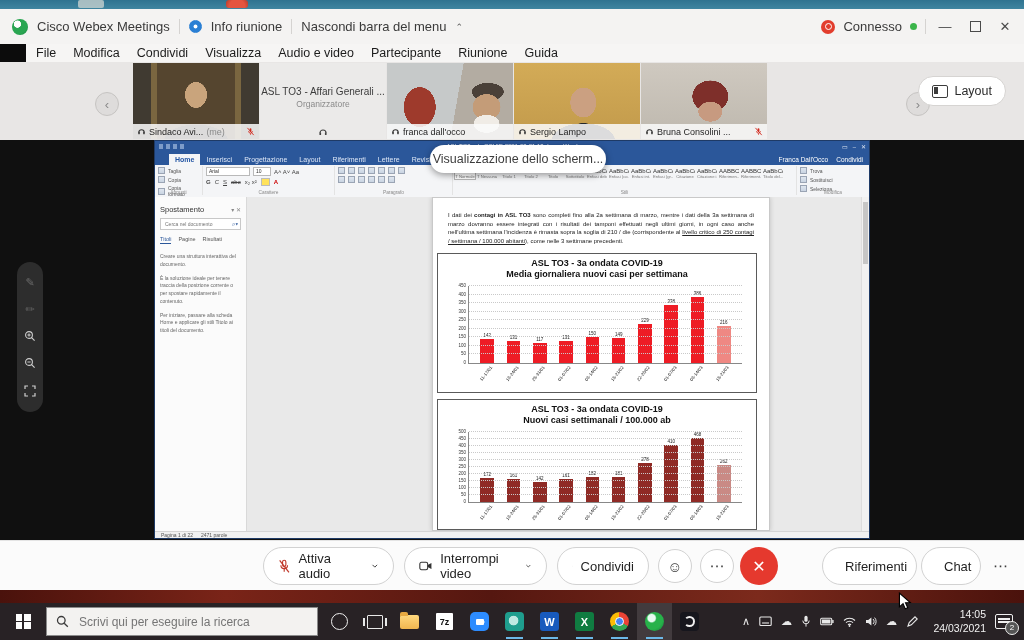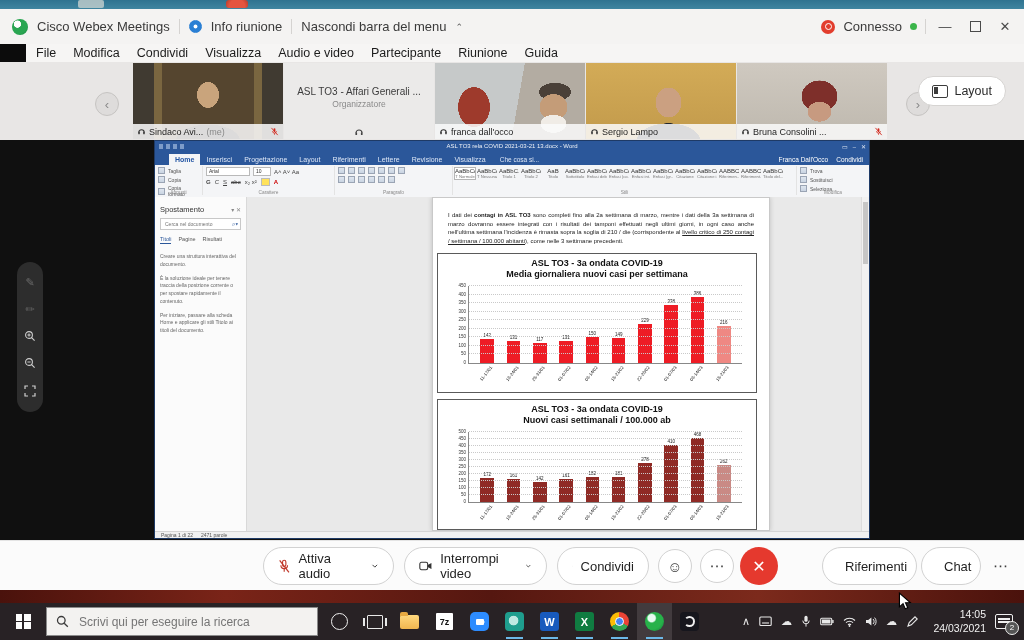--- a/index.html
+++ b/index.html
@@ -31,21 +31,21 @@
 
   
   .menubar{left:0;top:44px;width:1024px;height:18px;background:#f6f5f4;display:flex;align-items:center;gap:17px;padding-left:10px;box-sizing:border-box;margin-left:26px;}
   .menu-item{font-size:12.5px;color:#1c1c1c;}
 
   
   .filmstrip{left:0;top:62px;width:1024px;height:78px;background:#e8e6e5;}
   .strip-nav{width:22px;height:22px;border-radius:50%;background:#dedcdb;border:1px solid #c6c4c2;color:#8a8a8a;
      display:grid;place-items:center;font-size:13px;line-height:1;}
   .tiles{position:absolute;left:133px;top:1px;display:flex;gap:1px;}
-  .tile{width:150px;height:76px;position:relative;overflow:hidden;background:#ffffff;}
+  .tile{width:126px;height:76px;position:relative;overflow:hidden;background:#ffffff;}
   .tile.active{outline:2px solid #19a4da;outline-offset:-2px;}
   .vid{position:absolute;inset:0;}
   .pv1{background:
      radial-gradient(ellipse 11px 13px at 50% 42%,#c9a47c 99%,transparent),
      radial-gradient(ellipse 32px 16px at 50% 102%,#262220 99%,transparent),
      linear-gradient(90deg,#403a31 0 14%,#7a6640 14% 19%,#55452f 19% 81%,#7a6640 81% 86%,#403a31 86%);}
   .pv2{background:#ebeae9;}
   .pv3{background:
      radial-gradient(ellipse 13px 9px at 79% 80%,#f0ece6 99%,transparent),
      radial-gradient(ellipse 14px 13px at 79% 58%,#c49c78 99%,transparent),
@@ -707,20 +707,21 @@
             <div class="doc-thumb"></div>
           </div>
       </div>
 
       <div class="w-status">
         <span>Pagina 1 di 22</span>
         <span>2471 parole</span>
       </div>
     </div>
 
+    <div class="tooltip">Visualizzazione dello scherm...</div>
   </div>
 
   <div class="abs controlbar">
     <div class="pill" style="left:263px;width:131px;">
       <svg class="mini" width="13" height="15" viewBox="0 0 12 14">
           <rect x="4.4" y="1" width="3.2" height="6" rx="1.6" fill="none" stroke="#c0392b" stroke-width="1.1"></rect>
           <path d="M2.8 5.8a3.2 3.2 0 0 0 6.4 0" stroke="#c0392b" fill="none" stroke-width="1.1"></path>
           <line x1="6" y1="9.2" x2="6" y2="12" stroke="#c0392b" stroke-width="1.1"></line>
           <line x1="1.6" y1="1" x2="10.6" y2="12.6" stroke="#c0392b" stroke-width="1.2"></line>
         </svg>

